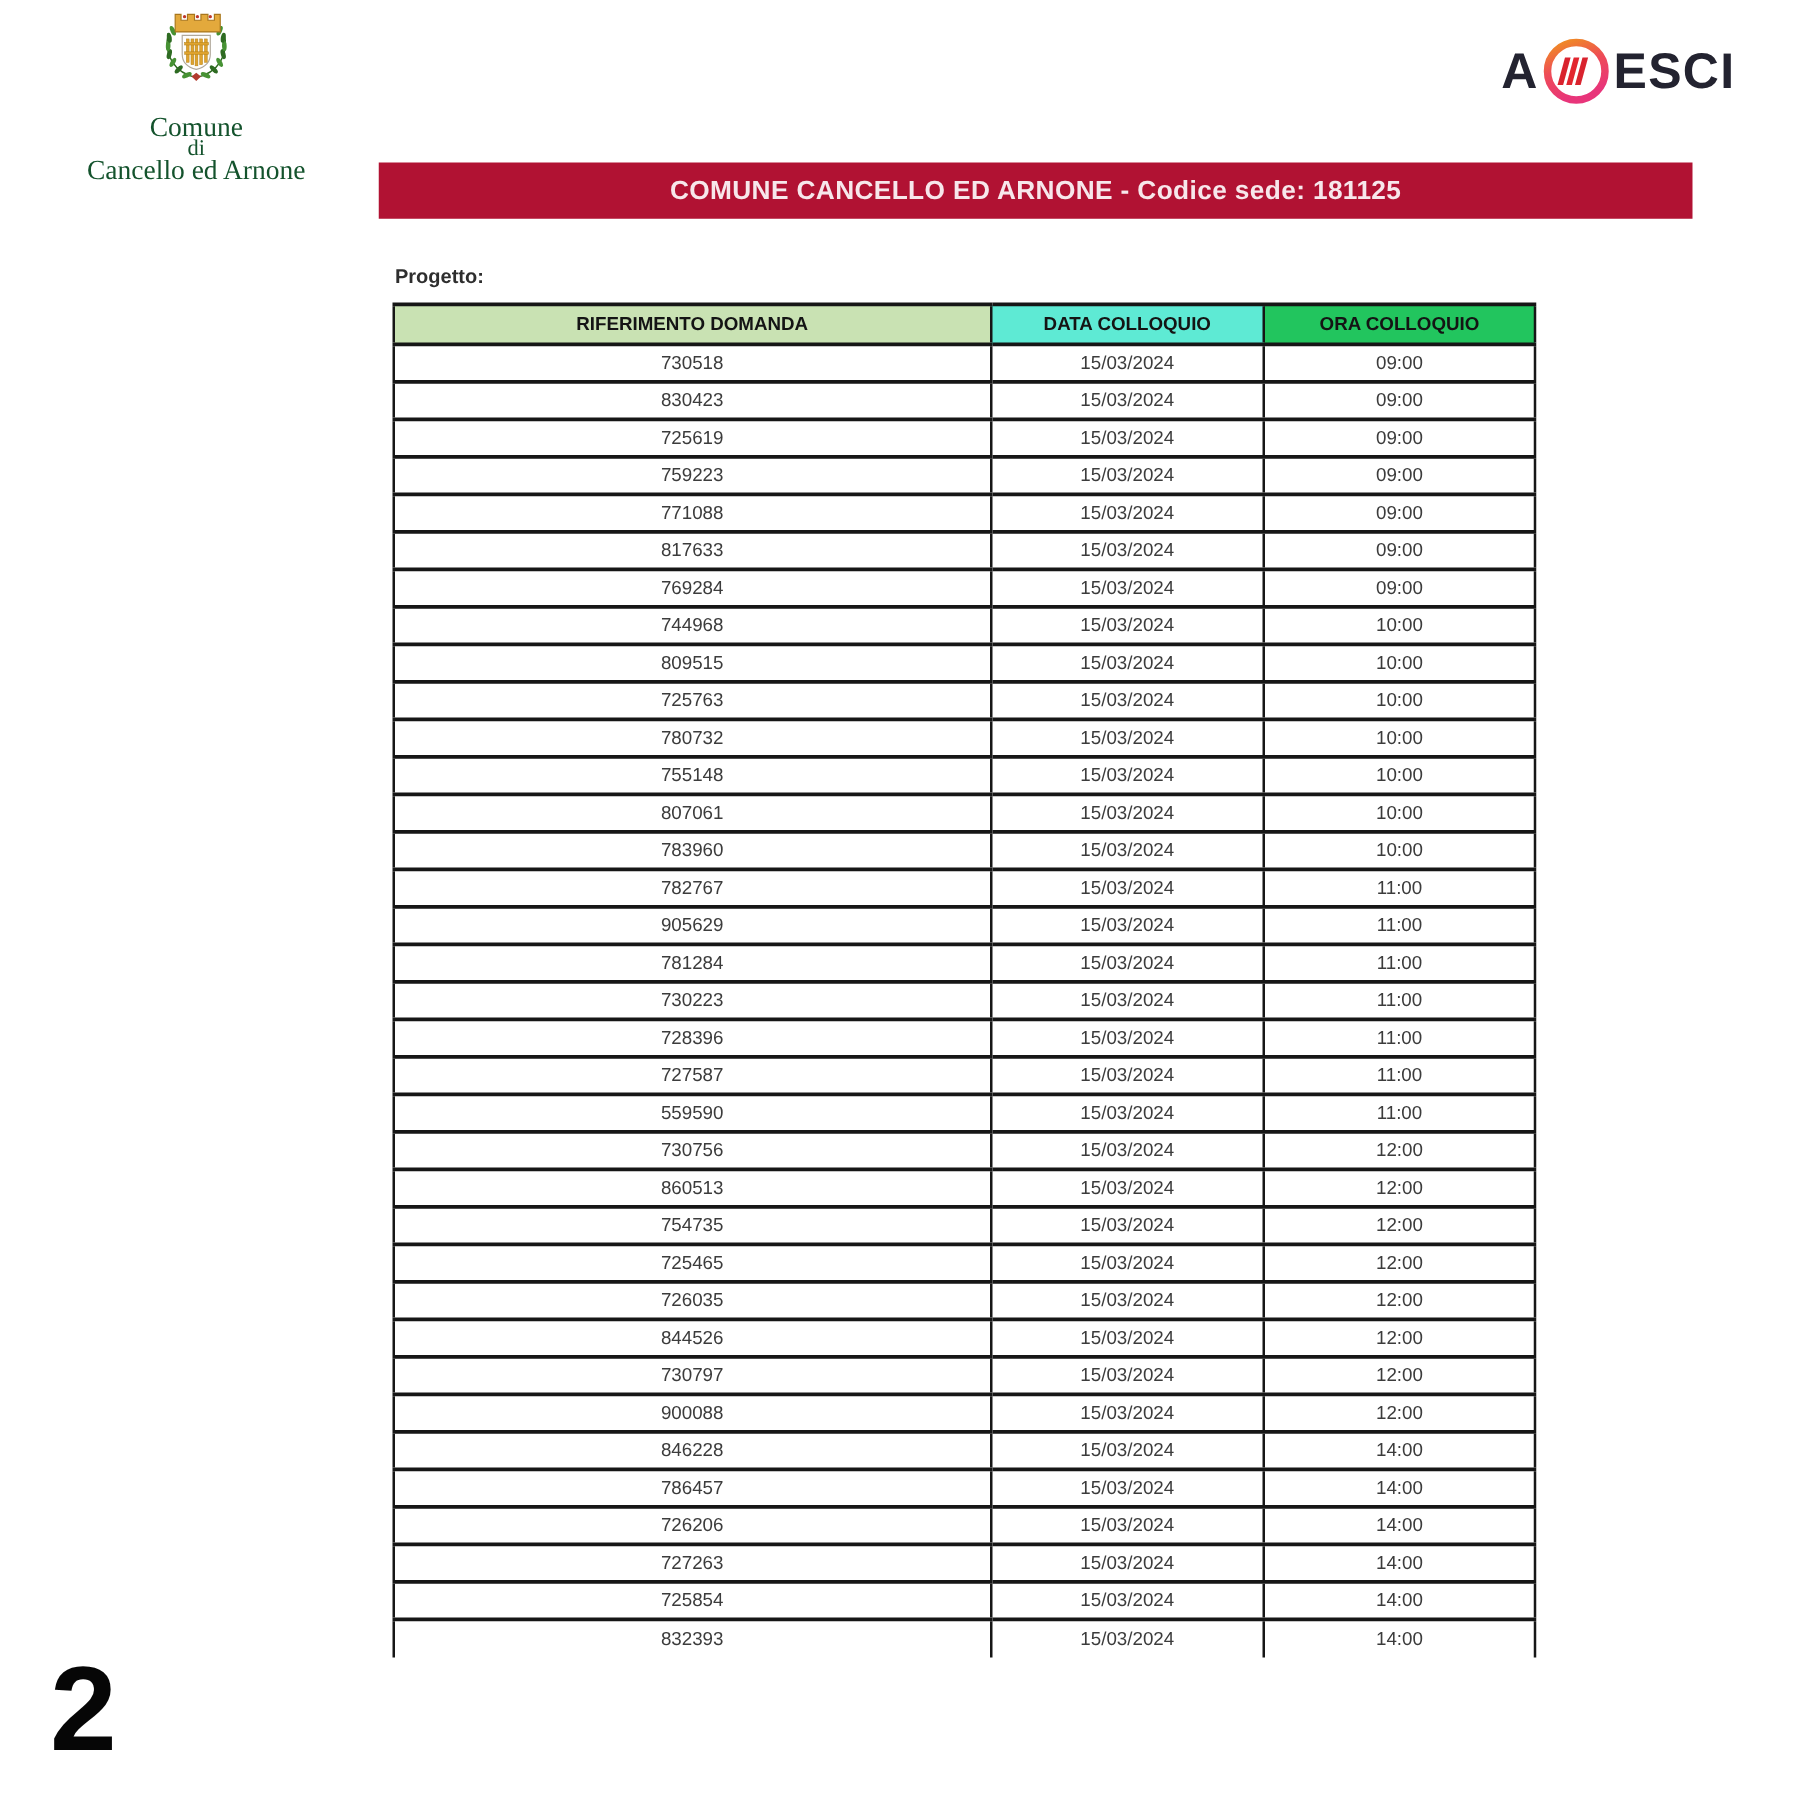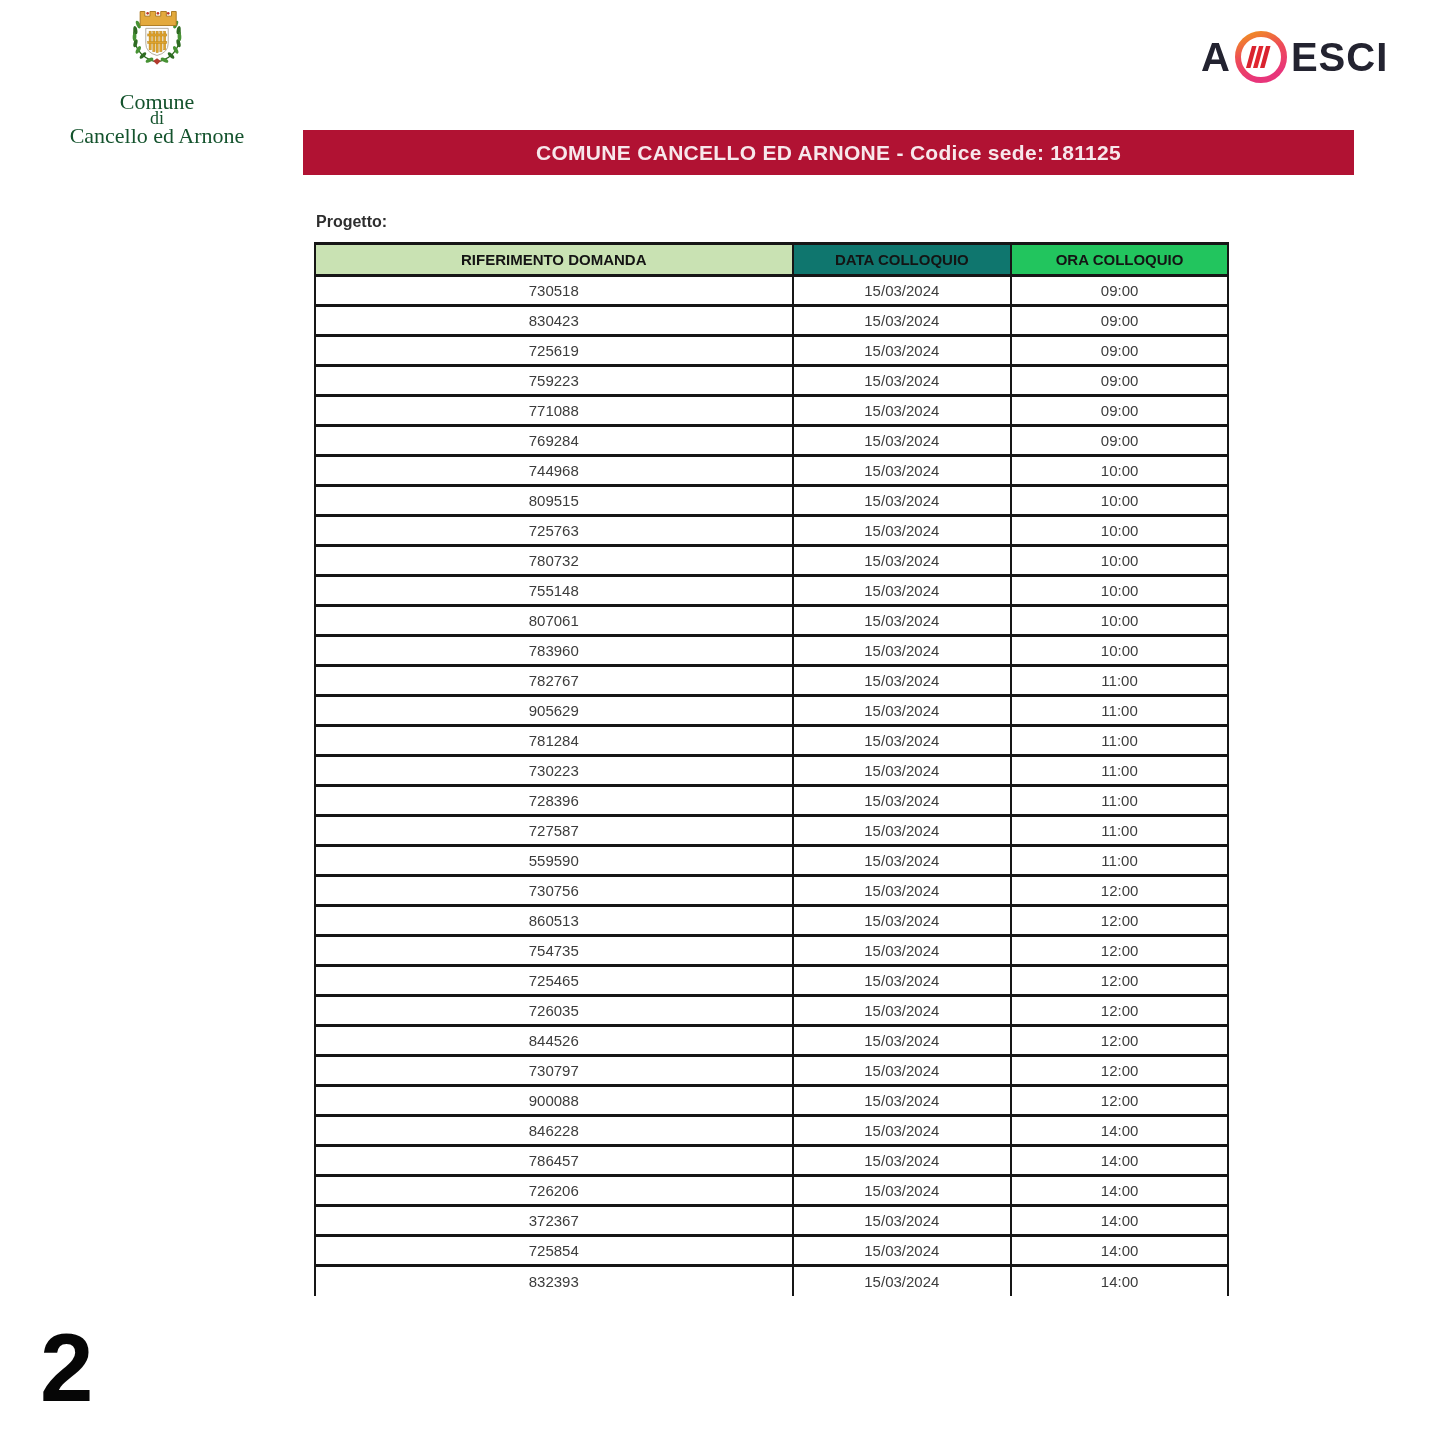--- a/index.html
+++ b/index.html
@@ -128,21 +128,21 @@
 
   <table class="schedule">
     <colgroup>
       <col style="width:52.3%">
       <col style="width:23.95%">
       <col style="width:23.75%">
     </colgroup>
     <thead>
       <tr>
         <th style="background-color: rgb(201, 226, 179);">RIFERIMENTO DOMANDA</th>
-        <th style="background-color: #0f766e;">DATA COLLOQUIO</th>
+        <th style="background-color: #5eead4;">DATA COLLOQUIO</th>
         <th style="background-color: #22c55e;">ORA COLLOQUIO</th>
       </tr>
     </thead>
     <tbody>
         <tr>
           <td>730518</td>
           <td>15/03/2024</td>
           <td>09:00</td>
         </tr>
         <tr>
@@ -159,20 +159,25 @@
           <td>759223</td>
           <td>15/03/2024</td>
           <td>09:00</td>
         </tr>
         <tr>
           <td>771088</td>
           <td>15/03/2024</td>
           <td>09:00</td>
         </tr>
         <tr>
+          <td>817633</td>
+          <td>15/03/2024</td>
+          <td>09:00</td>
+        </tr>
+        <tr>
           <td>769284</td>
           <td>15/03/2024</td>
           <td>09:00</td>
         </tr>
         <tr>
           <td>744968</td>
           <td>15/03/2024</td>
           <td>10:00</td>
         </tr>
         <tr>
@@ -289,21 +294,21 @@
           <td>786457</td>
           <td>15/03/2024</td>
           <td>14:00</td>
         </tr>
         <tr>
           <td>726206</td>
           <td>15/03/2024</td>
           <td>14:00</td>
         </tr>
         <tr>
-          <td>372367</td>
+          <td>727263</td>
           <td>15/03/2024</td>
           <td>14:00</td>
         </tr>
         <tr>
           <td>725854</td>
           <td>15/03/2024</td>
           <td>14:00</td>
         </tr>
         <tr>
           <td>832393</td>

